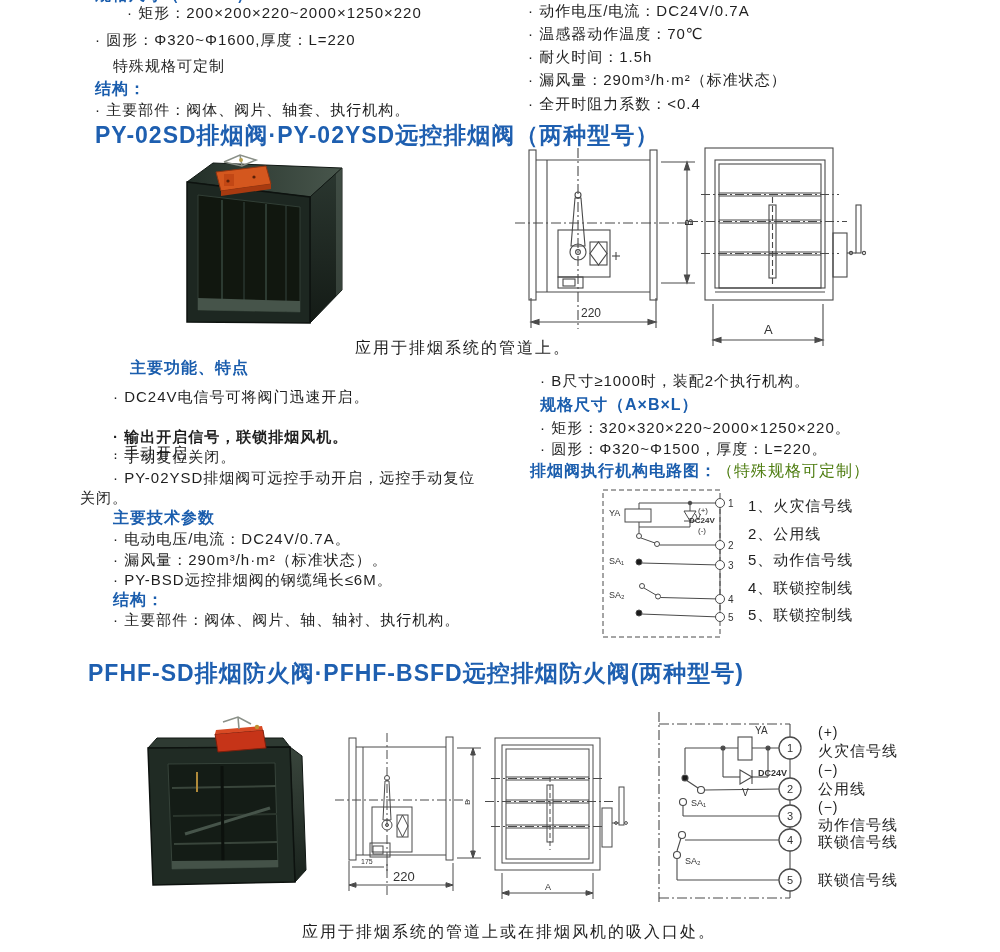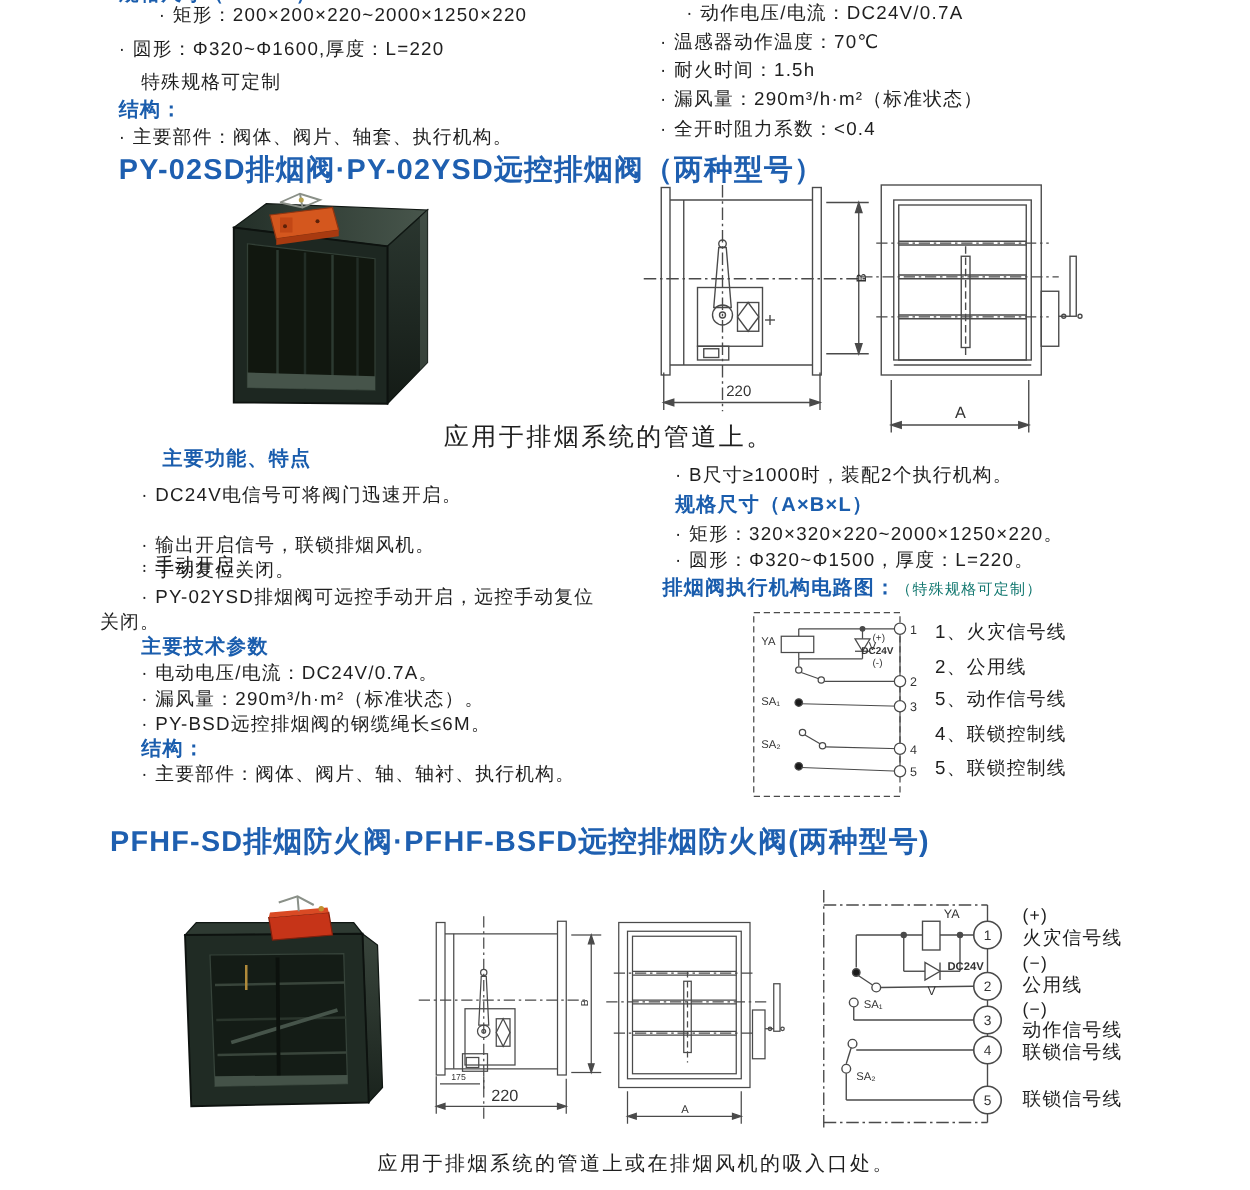--- a/index.html
+++ b/index.html
@@ -5,38 +5,38 @@
   html,body{margin:0;padding:0;background:#fff;}
   .page{position:relative;width:1000px;height:952px;background:#ffffff;
         font-family:"Liberation Sans","DejaVu Sans",sans-serif;color:#1f1f1f;overflow:hidden;}
   .t{position:absolute;white-space:nowrap;font-size:15px;letter-spacing:1px;line-height:1.2;}
   .bh{color:#1a5dad;font-weight:bold;font-size:16px;}
   .title{position:absolute;white-space:nowrap;color:#1e5fb0;font-size:23px;font-weight:600;letter-spacing:1px;}
   .cut{position:absolute;overflow:hidden;height:3px;}
   .cut span{display:block;margin-top:-15px;color:#1a5dad;font-weight:bold;font-size:16px;letter-spacing:1px;}
   svg{position:absolute;overflow:visible;}
   svg text{font-family:"Liberation Sans","DejaVu Sans",sans-serif;fill:#333;}
-  .note{font-size:12px;color:#0f766e;}
+  .note{font-size:16px;color:#4d7c0f;}
 </style>
 </head>
 <body>
 
 <div class="page">
 
   <div class="cut" style="left:95px;top:0;width:260px;">
       <span>规格尺寸（A×B×L）</span>
     </div>
 
   <div class="t" style="left:95px;top:4px;margin-left:32px;">· 矩形：200×200×220~2000×1250×220</div>
   <div class="t" style="left:95px;top:31px;">· 圆形：Φ320~Φ1600,厚度：L=220</div>
   <div class="t" style="left:113px;top:57px;">特殊规格可定制</div>
   <div class="t bh" style="left:95px;top:79px;">结构：</div>
   <div class="t" style="left:95px;top:101px;">· 主要部件：阀体、阀片、轴套、执行机构。</div>
 
-  <div class="t" style="left:528px;top:2px;margin-left:21px;">· 动作电压/电流：DC24V/0.7A</div>
+  <div class="t" style="left:528px;top:2px;">· 动作电压/电流：DC24V/0.7A</div>
   <div class="t" style="left:528px;top:25px;">· 温感器动作温度：70℃</div>
   <div class="t" style="left:528px;top:48px;">· 耐火时间：1.5h</div>
   <div class="t" style="left:528px;top:71px;">· 漏风量：290m³/h·m²（标准状态）</div>
   <div class="t" style="left:528px;top:95px;">· 全开时阻力系数：&lt;0.4</div>
 
   <div class="title" style="left:95px;top:120px;">PY-02SD排烟阀·PY-02YSD远控排烟阀（两种型号）</div>
 
   <svg style="left:150px;top:150px;" width="255" height="200" viewBox="0 0 255 200">
     <defs>
       <linearGradient id="pg1" x1="0" y1="0" x2="1" y2="0">
@@ -137,26 +137,26 @@
 
       <line x1="18" y1="162" x2="18" y2="204"></line>
       <line x1="128" y1="162" x2="128" y2="204"></line>
       <line x1="25" y1="198" x2="121" y2="198"></line>
       <path d="M18,198 l8,-2.6 v5.2 Z" fill="#4a4a4a"></path>
       <path d="M128,198 l-8,-2.6 v5.2 Z" fill="#4a4a4a"></path>
     </g>
     <text x="69" y="192" font-size="13">A</text>
   </svg>
 
-  <div class="t" style="left:355px;top:338px;letter-spacing:2px;font-size:20px;">应用于排烟系统的管道上。</div>
+  <div class="t" style="left:355px;top:338px;letter-spacing:2px;font-size:16px;">应用于排烟系统的管道上。</div>
 
   <div class="t bh" style="left:113px;top:358px;margin-left:17px;">主要功能、特点</div>
   <div class="t" style="left:113px;top:388px;">· DC24V电信号可将阀门迅速开启。</div>
   <div class="t" style="left:113px;top:408px;margin-top:36px;">· 手动开启。</div>
-  <div class="t" style="left:113px;top:428px;">· 输出开启信号，联锁排烟风机。</div>
+  <div class="t" style="left:113px;top:428px;font-weight:bold;">· 输出开启信号，联锁排烟风机。</div>
   <div class="t" style="left:113px;top:448px;">· 手动复位关闭。</div>
   <div class="t" style="left:113px;top:469px;">· PY-02YSD排烟阀可远控手动开启，远控手动复位</div>
   <div class="t" style="left:80px;top:489px;">关闭。</div>
 
   <div class="t bh" style="left:113px;top:508px;">主要技术参数</div>
   <div class="t" style="left:113px;top:530px;">· 电动电压/电流：DC24V/0.7A。</div>
   <div class="t" style="left:113px;top:551px;">· 漏风量：290m³/h·m²（标准状态）。</div>
   <div class="t" style="left:113px;top:571px;">· PY-BSD远控排烟阀的钢缆绳长≤6M。</div>
   <div class="t bh" style="left:113px;top:590px;">结构：</div>
   <div class="t" style="left:113px;top:611px;">· 主要部件：阀体、阀片、轴、轴衬、执行机构。</div>

